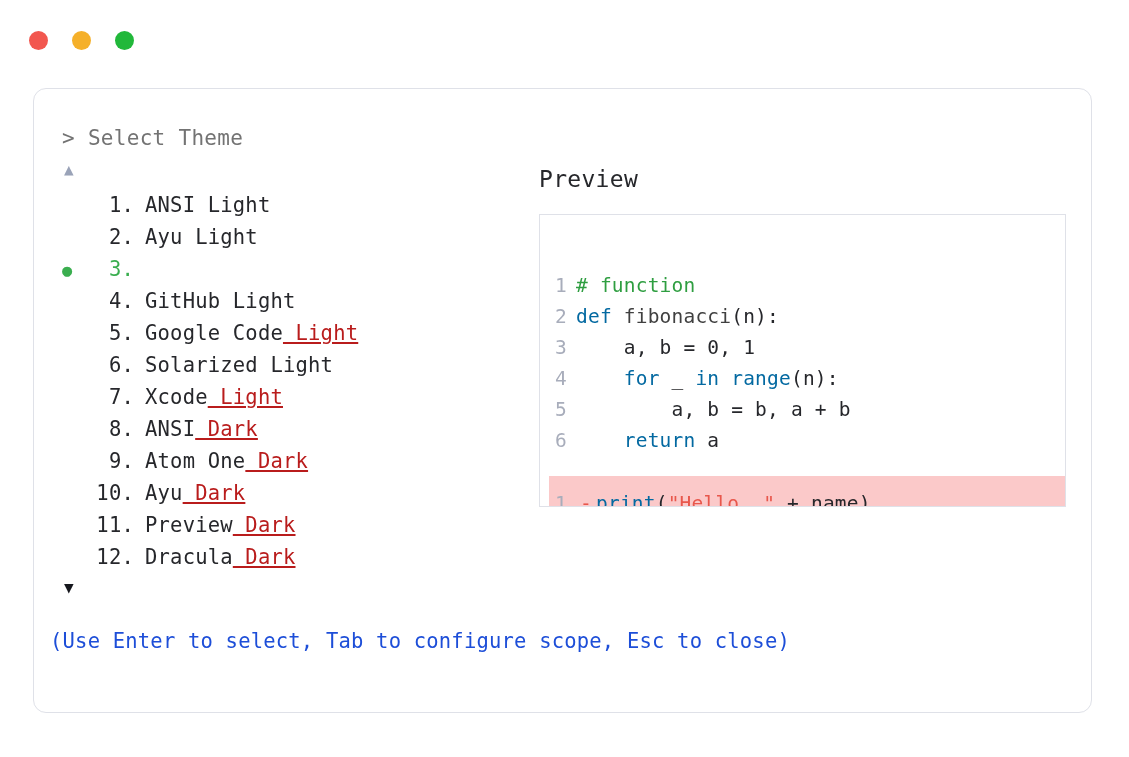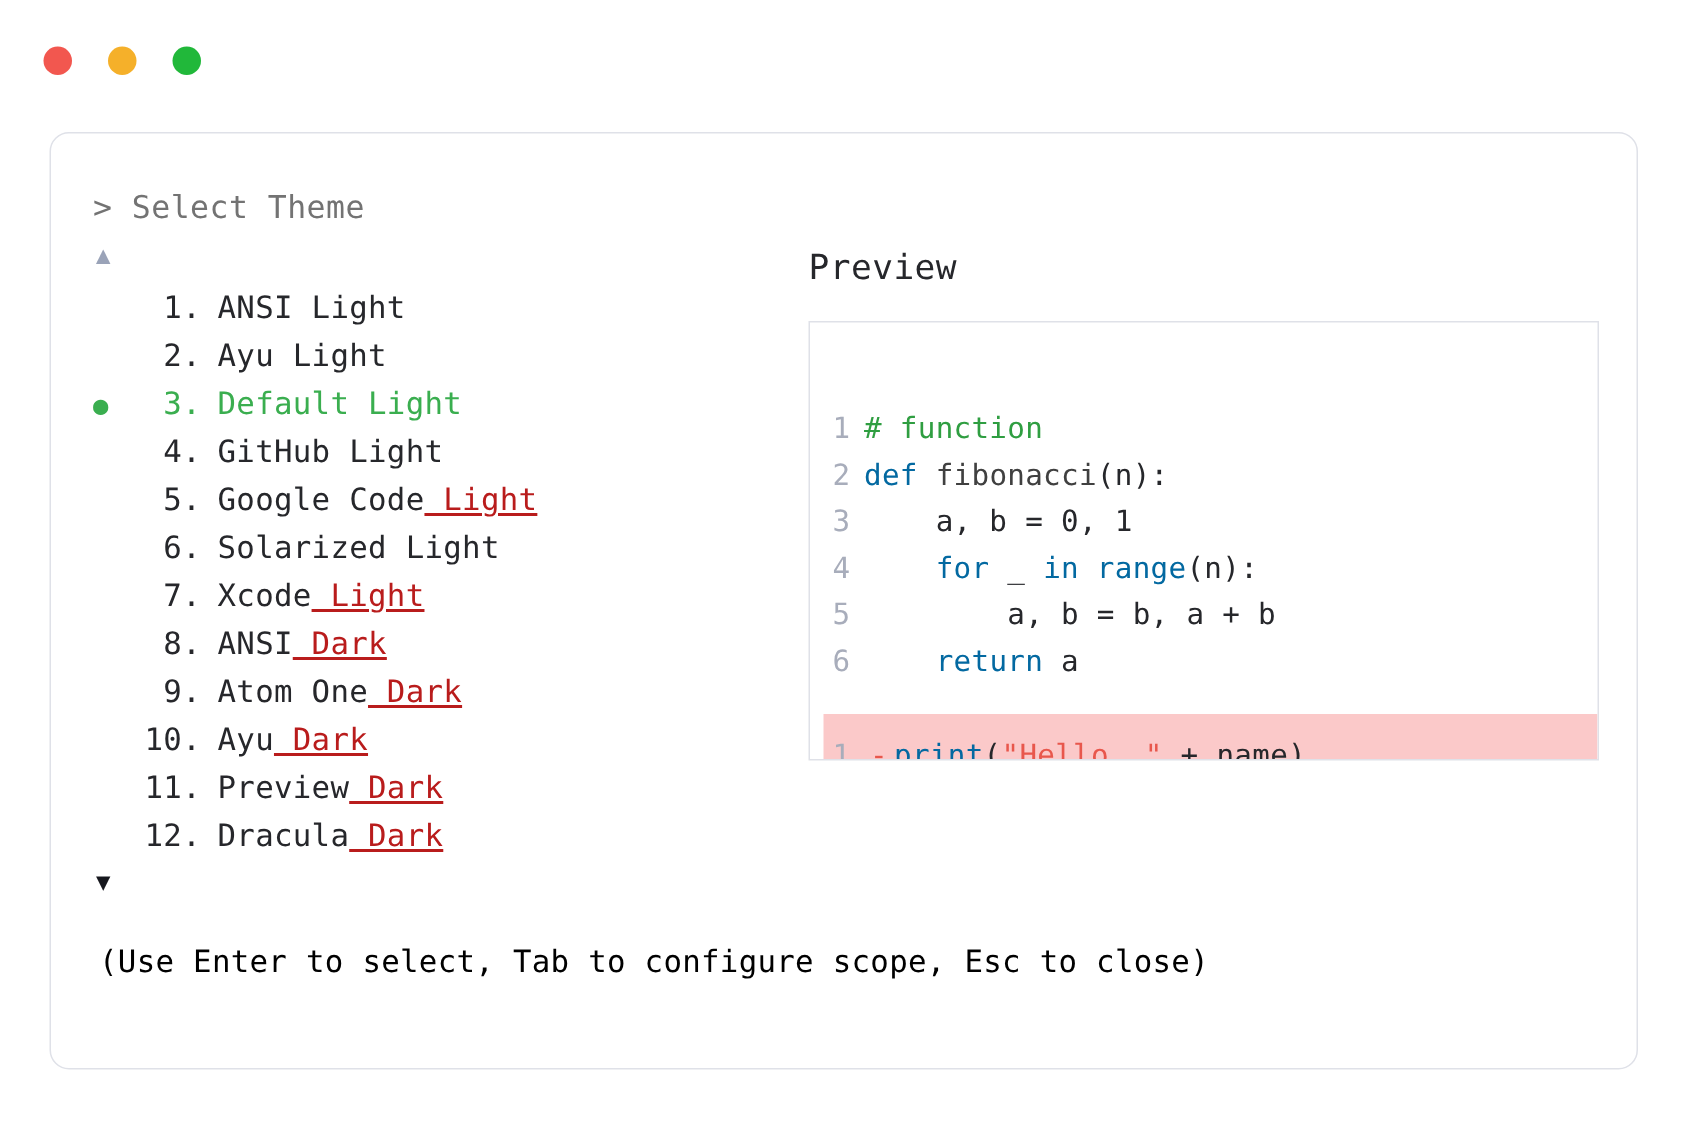--- a/index.html
+++ b/index.html
@@ -105,24 +105,24 @@
     text-decoration: underline;
   }
   .theme-row.selected .row-index,
   .theme-row.selected .row-name,
   .theme-row.selected .row-tag {
     color: #3aae4f;
   }
 
   #footer-hint {
     position: absolute;
-    left: 32px;
+    left: 16px;
     top: 540px;
     font-size: 20.5px;
-    color: #000000;
+    color: #1d4ed8;
     white-space: pre;
     letter-spacing: 0.2px;
   }
 
   
   #right-pane {
     position: absolute;
     left: 505px;
     top: 36px;
     width: 530px;
@@ -196,21 +196,21 @@
 <div id="card">
 
   <div id="left-pane">
     <div class="prompt-line">&gt; Select Theme</div>
 
     <div class="scroll-arrow up">▲</div>
 
     <div id="theme-list">
         <div class="theme-row"><span class="bullet empty">●</span><span class="row-index"> 1.</span><span class="row-name">ANSI Light</span></div>
         <div class="theme-row"><span class="bullet empty">●</span><span class="row-index"> 2.</span><span class="row-name">Ayu Light</span></div>
-        <div class="theme-row selected"><span class="bullet">●</span><span class="row-index"> 3.</span><span class="row-name">Default Light</span></div>
+        <div class="theme-row selected"><span class="bullet">●</span><span class="row-index"> 3.</span></div>
         <div class="theme-row"><span class="bullet empty">●</span><span class="row-index"> 4.</span><span class="row-name">GitHub Light</span></div>
         <div class="theme-row"><span class="bullet empty">●</span><span class="row-index"> 5.</span><span class="row-name">Google Code</span><span class="row-tag"> Light</span></div>
         <div class="theme-row"><span class="bullet empty">●</span><span class="row-index"> 6.</span><span class="row-name">Solarized Light</span></div>
         <div class="theme-row"><span class="bullet empty">●</span><span class="row-index"> 7.</span><span class="row-name">Xcode</span><span class="row-tag"> Light</span></div>
         <div class="theme-row"><span class="bullet empty">●</span><span class="row-index"> 8.</span><span class="row-name">ANSI</span><span class="row-tag"> Dark</span></div>
         <div class="theme-row"><span class="bullet empty">●</span><span class="row-index"> 9.</span><span class="row-name">Atom One</span><span class="row-tag"> Dark</span></div>
         <div class="theme-row"><span class="bullet empty">●</span><span class="row-index">10.</span><span class="row-name">Ayu</span><span class="row-tag"> Dark</span></div>
         <div class="theme-row"><span class="bullet empty">●</span><span class="row-index">11.</span><span class="row-name">Preview</span><span class="row-tag"> Dark</span></div>
         <div class="theme-row"><span class="bullet empty">●</span><span class="row-index">12.</span><span class="row-name">Dracula</span><span class="row-tag"> Dark</span></div>
       </div>

